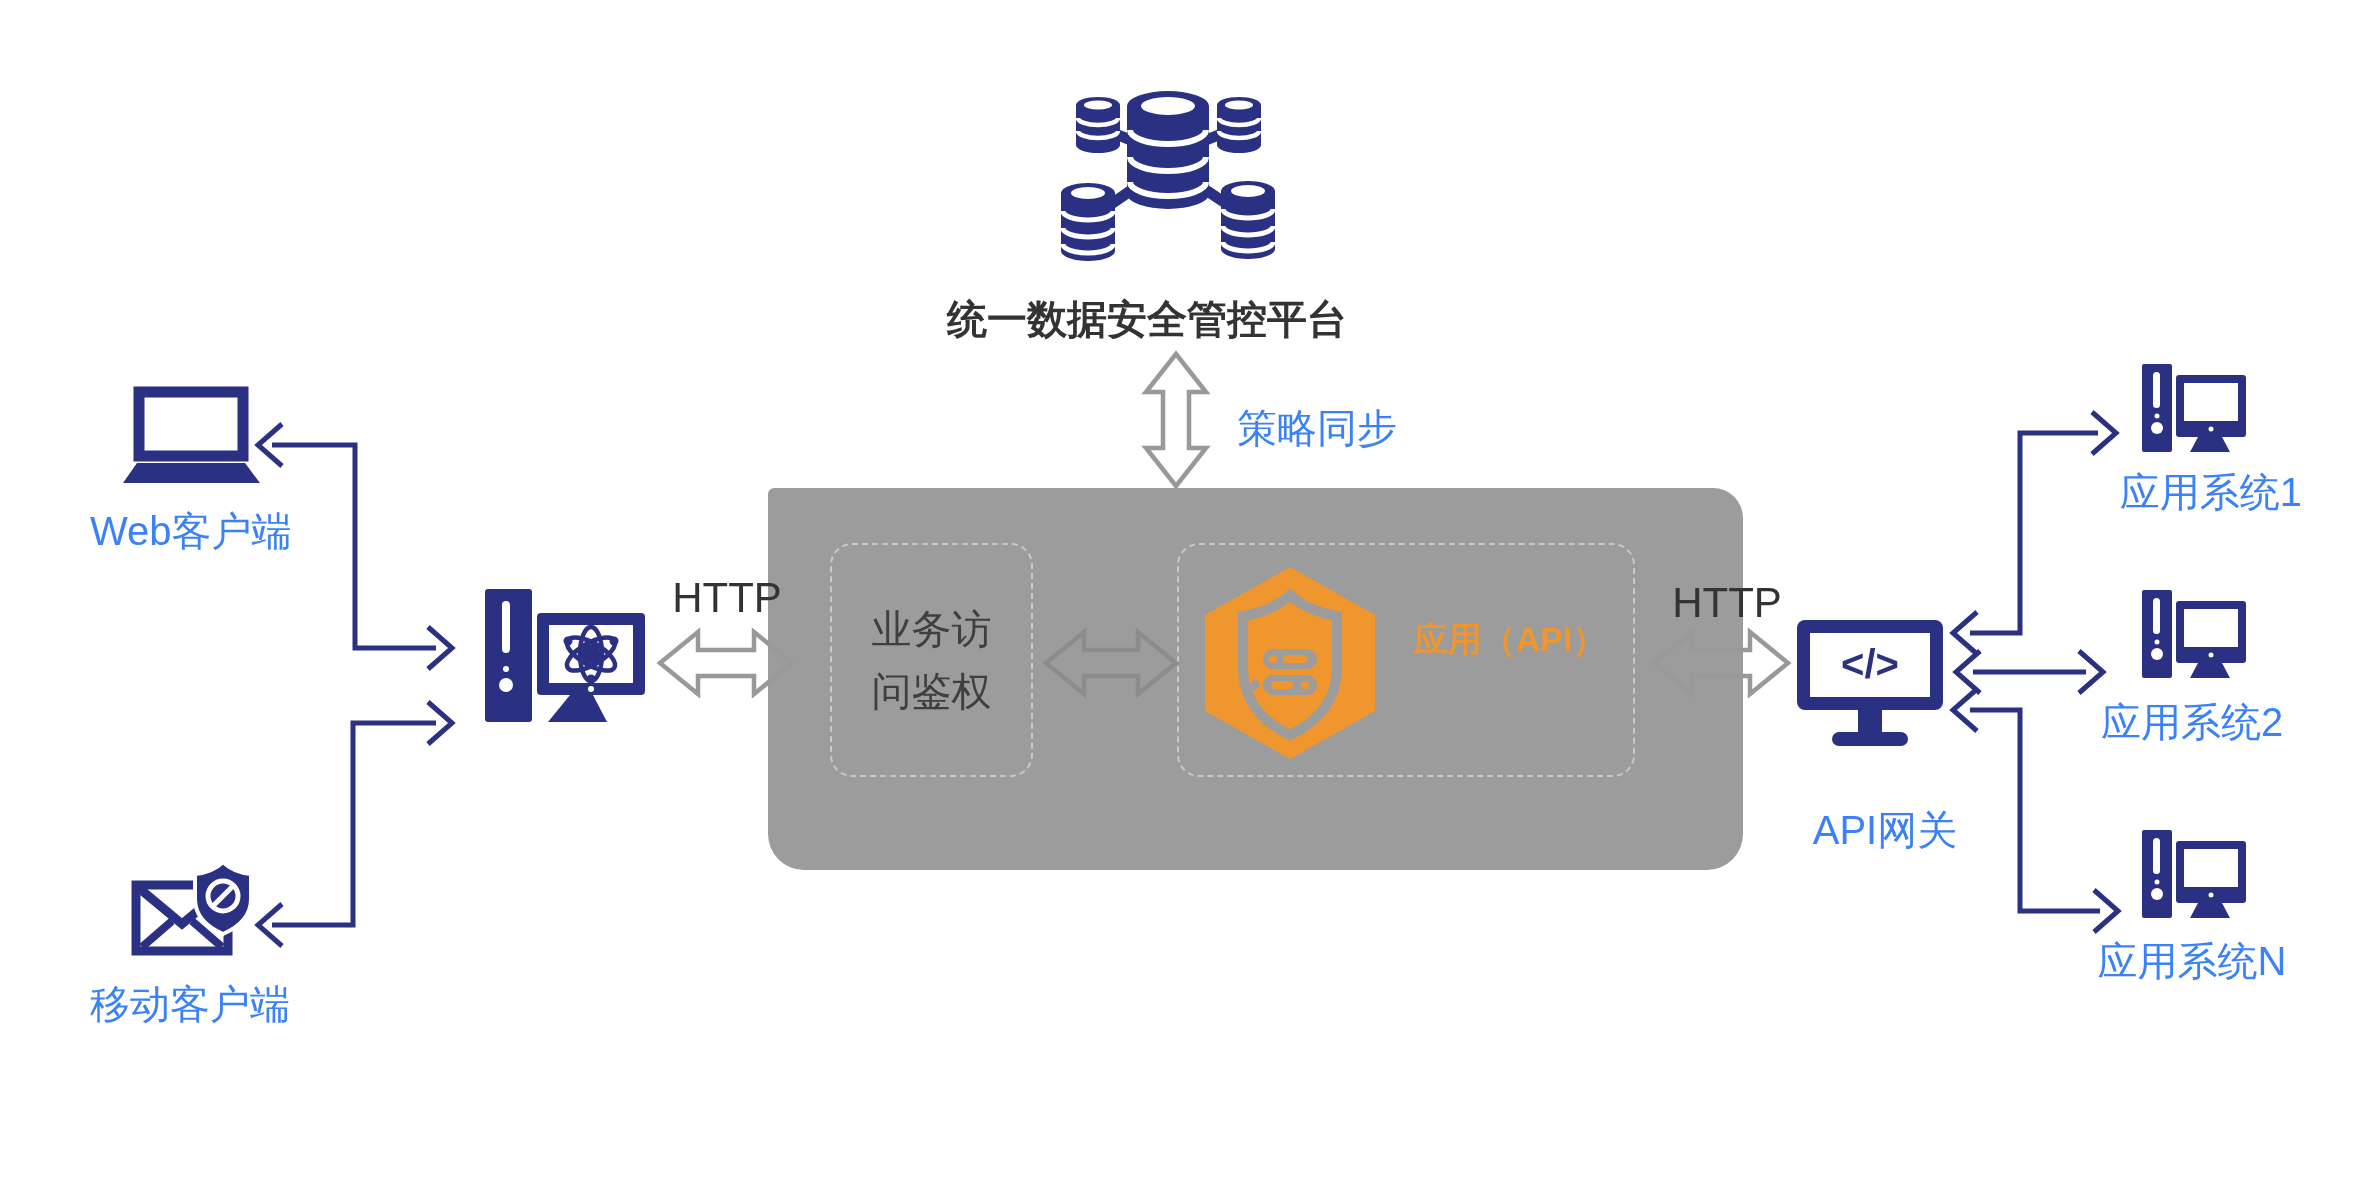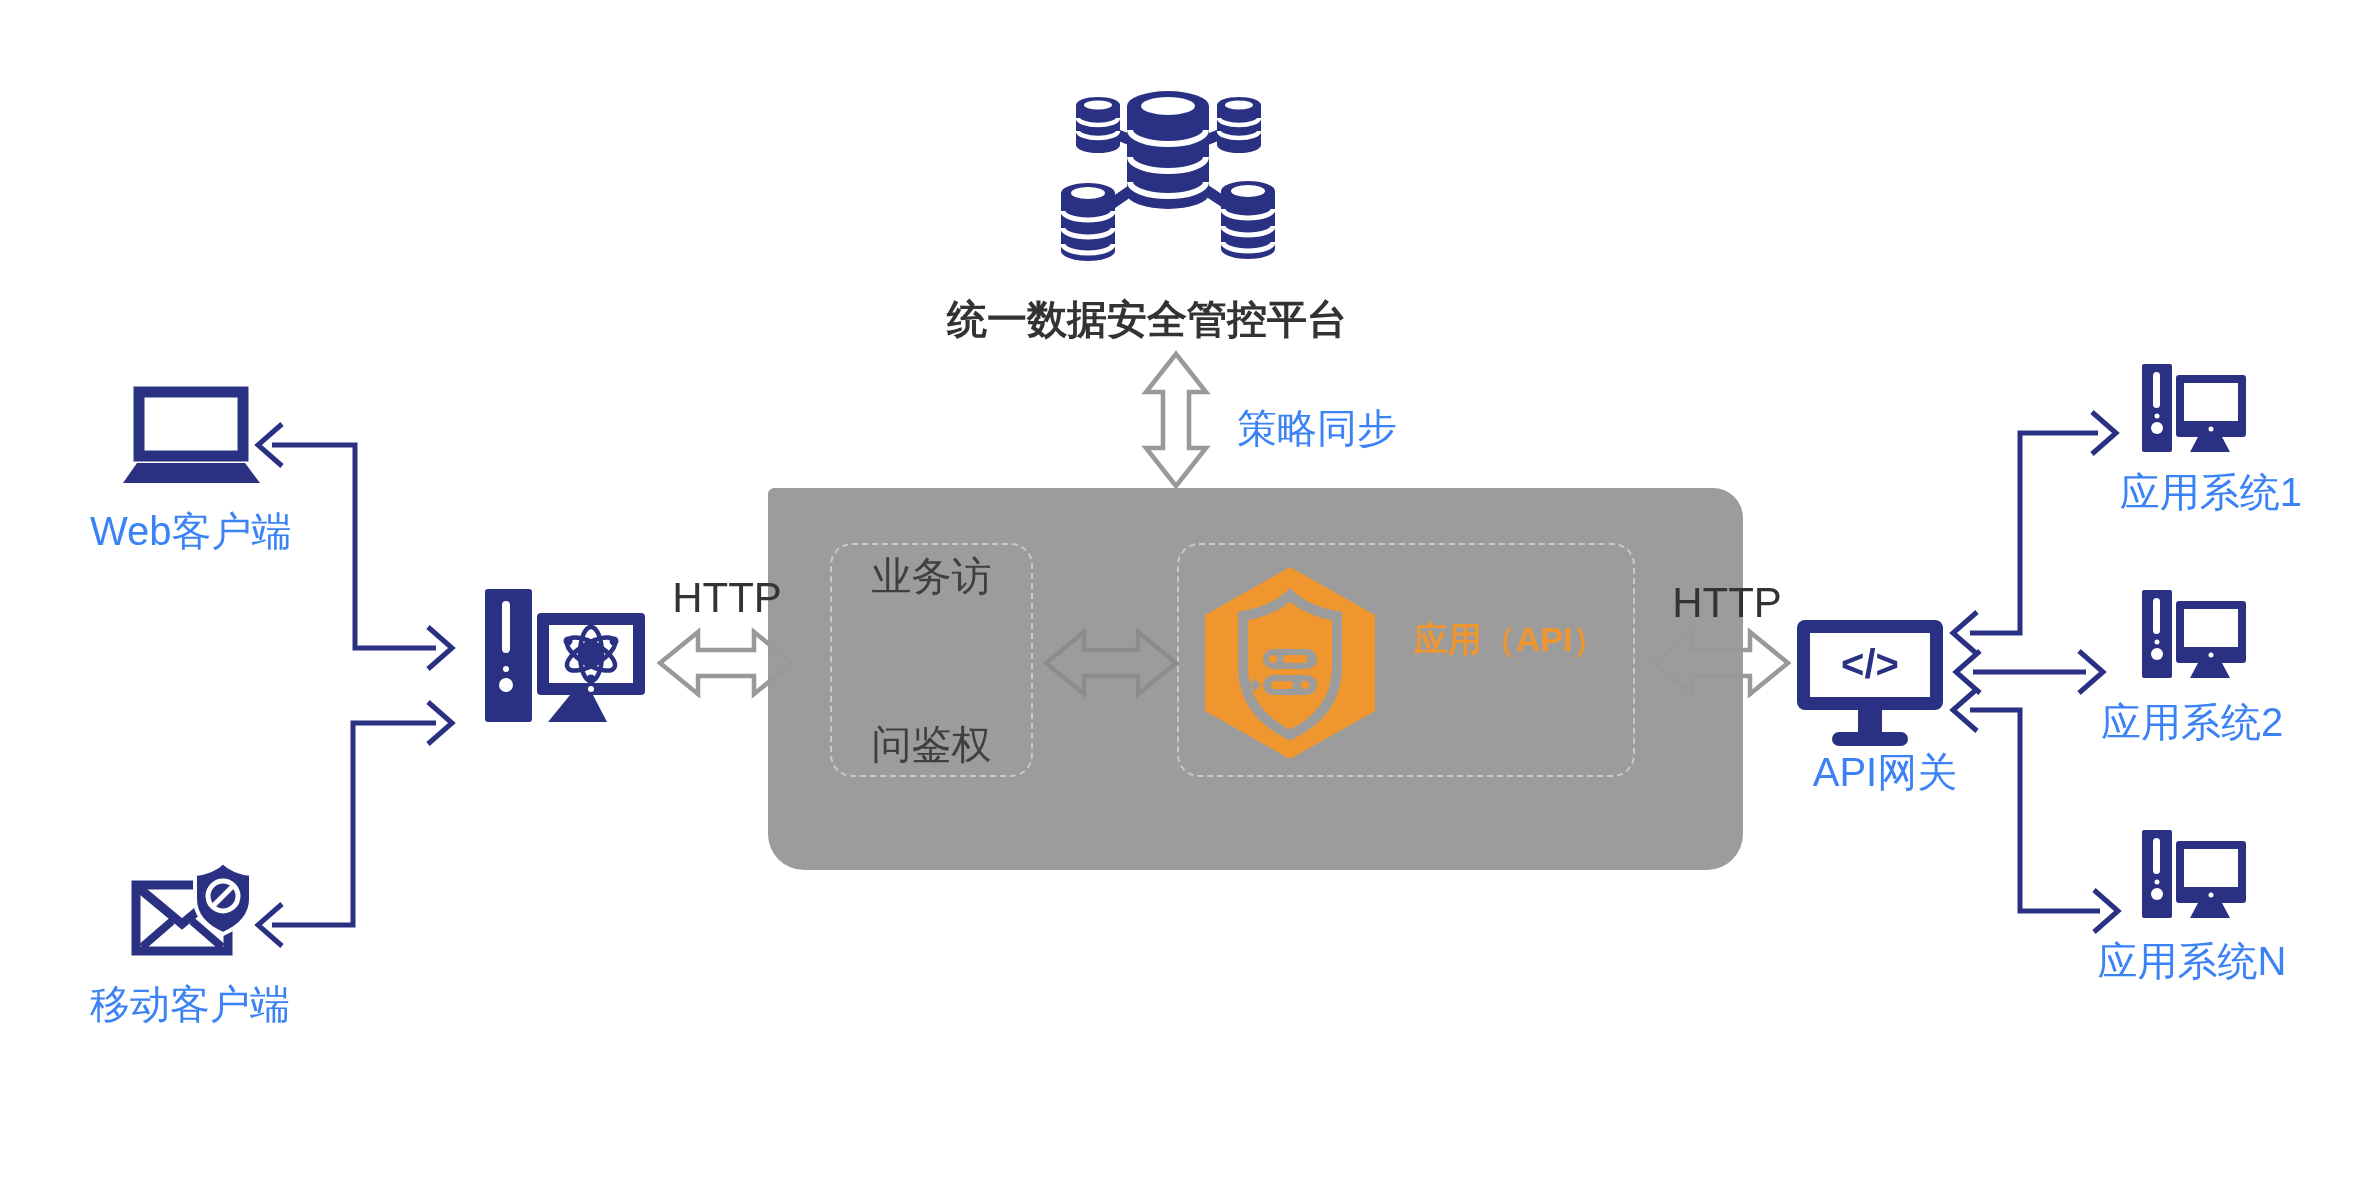--- a/index.html
+++ b/index.html
@@ -16,21 +16,21 @@
   .zone{
     position:absolute;left:768px;top:488px;width:975px;height:382px;
     background:#9C9C9C;border-radius:6px 30px 36px 36px;
   }
   .innerbox{
     position:absolute;border:2px dashed #C9C9C9;border-radius:22px;
     box-sizing:border-box;
   }
   .authbox{
     left:830px;top:543px;width:203px;height:234px;
-    display:flex;flex-direction:column;align-items:center;justify-content:space-between;
+    display:flex;flex-direction:column;align-items:center;justify-content:center;
   }
   .authbox .line{color:#3f3f3f;font-size:40px;line-height:62px;white-space:nowrap;}
   .maskbox{left:1177px;top:543px;width:458px;height:234px;}
   .masktext{
     position:absolute;left:1380px;top:614px;width:260px;text-align:center;
     color:#F0962E;font-weight:700;font-size:34px;line-height:50px;white-space:nowrap;
   }
   svg{display:block;}
   .conn{position:absolute;left:0;top:0;pointer-events:none;}
 </style>
@@ -209,21 +209,21 @@
   <div class="label" style="left:450px;top:762px;width:240px;line-height:52px;">
   </div>
 
   <svg class="abs" style="left:1795px;top:615px" width="150" height="133" viewBox="0 0 150 133">
     <rect x="2" y="5" width="146" height="90" rx="8" fill="#2B3182"></rect>
     <rect x="15" y="18" width="120" height="64" fill="#ffffff"></rect>
     <text x="75" y="63" text-anchor="middle" font-size="40" font-weight="700" font-family="Liberation Sans, DejaVu Sans, sans-serif" fill="#2B3182">&lt;/&gt;</text>
     <rect x="63" y="95" width="24" height="22" fill="#2B3182"></rect>
     <rect x="37" y="117" width="76" height="14" rx="7" fill="#2B3182"></rect>
   </svg>
-  <div class="label" style="left:1785px;top:748px;width:200px;">API网关</div>
+  <div class="label" style="left:1785px;top:806px;width:200px;">API网关</div>
 
   <svg class="abs" style="left:2138px;top:362px" width="108" height="92" viewBox="0 0 108 92">
     <rect x="4" y="2" width="30" height="88" rx="2" fill="#2B3182"></rect>
     <rect x="15" y="10" width="7" height="36" rx="3.5" fill="#ffffff"></rect>
     <circle cx="19" cy="66" r="6" fill="#ffffff"></circle>
     <circle cx="19" cy="54" r="2.5" fill="#ffffff"></circle>
     <rect x="38" y="13" width="70" height="62" rx="3" fill="#2B3182"></rect>
     <rect x="46" y="21" width="54" height="38" fill="#ffffff"></rect>
     <circle cx="73" cy="67" r="2.5" fill="#ffffff"></circle>
     <polygon points="60,75 84,75 92,90 52,90" fill="#2B3182"></polygon>

